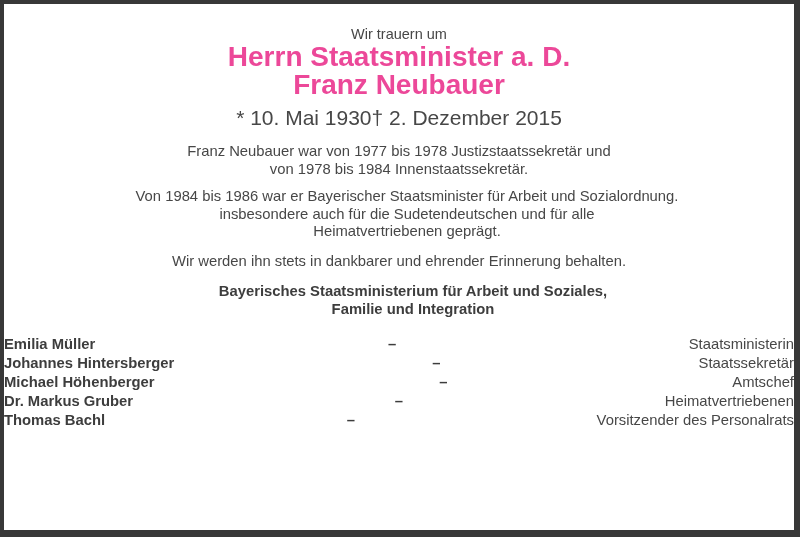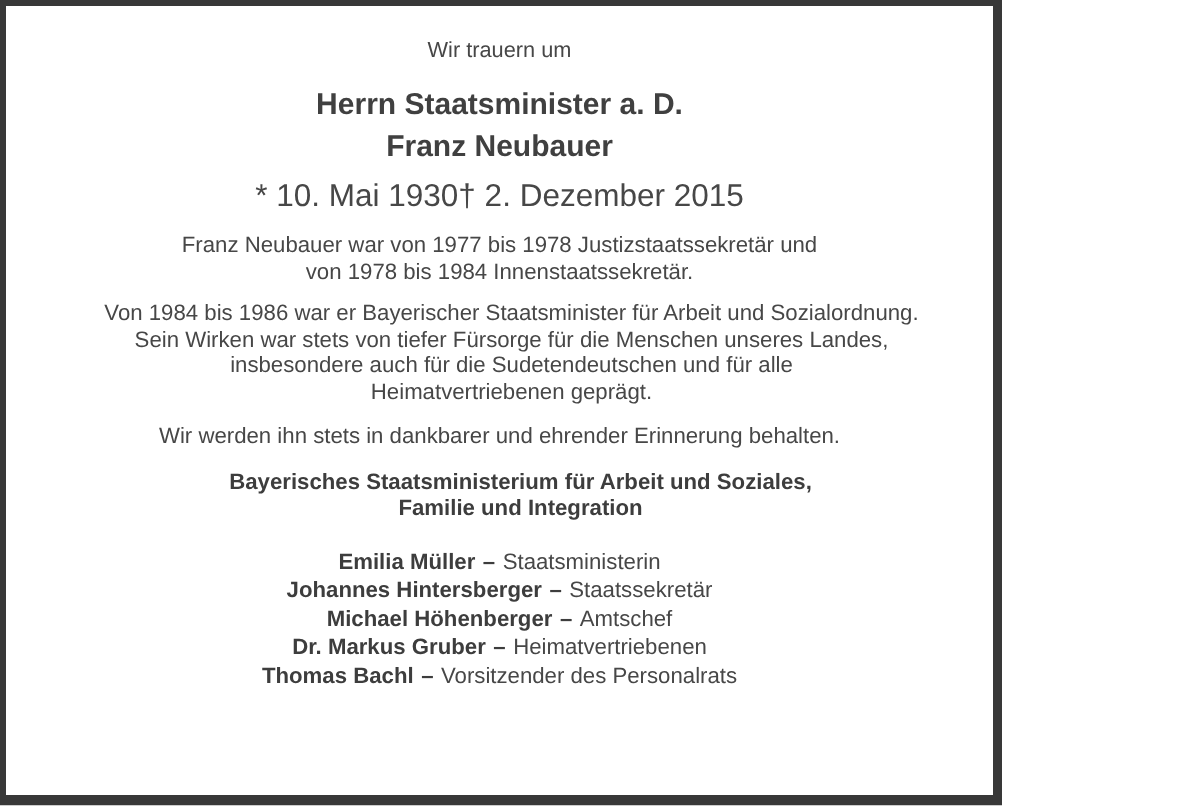--- a/index.html
+++ b/index.html
@@ -2,43 +2,42 @@
 <html><head>
 <meta charset="utf-8">
 <style>
   html, body {
     margin: 0;
     padding: 0;
     background: #ffffff;
   }
   .page {
     box-sizing: border-box;
-    width: 668px;
+    width: 800px;
     height: 537px;
     background: #ffffff;
     border-top: 4px solid #383838;
     border-left: 4px solid #383838;
     border-right: 6px solid #383838;
     border-bottom: 7px solid #383838;
     font-family: "Liberation Sans", sans-serif;
     color: #474747;
     text-align: center;
     overflow: hidden;
   }
   .intro {
     margin-top: 22px;
     font-size: 14.5px;
     line-height: 17px;
   }
   .title {
-    margin-top: 13px;
-    font-size: 20px;
+    font-size: 28px;
     line-height: 28px;
     font-weight: bold;
-    color: #404040;
+    color: #ec4899;
   }
   .dates {
     margin-top: 6px;
     font-size: 21px;
     line-height: 26px;
     display: flex;
     justify-content: center;
     color: #474747;
   }
   .para {
@@ -56,21 +55,21 @@
     font-weight: bold;
     color: #3d3d3d;
     padding-left: 28px;
   }
   .signatories {
     margin-top: 17px;
     font-size: 14.8px;
   }
   .sig-row {
     display: flex;
-    justify-content: center;
+    justify-content: space-between;
     gap: 5px;
     line-height: 19px;
   }
   .sig-name, .sig-dash {
     font-weight: bold;
     color: #3d3d3d;
   }
 </style>
 </head>
 <body>
@@ -90,21 +89,20 @@
   </div>
 
 
   <div class="para para-career1">
     <div>Franz Neubauer war von 1977 bis 1978 Justizstaatssekretär und</div>
     <div>von 1978 bis 1984 Innenstaatssekretär.</div>
   </div>
 
   <div class="para para-career2">
     <div>Von 1984 bis 1986 war er Bayerischer Staatsminister für Arbeit und Sozialordnung.</div>
-    <div>Sein Wirken war stets von tiefer Fürsorge für die Menschen unseres Landes,</div>
     <div>insbesondere auch für die Sudetendeutschen und für alle</div>
     <div>Heimatvertriebenen geprägt.</div>
   </div>
 
   <div class="para para-remember">Wir werden ihn stets in dankbarer und ehrender Erinnerung behalten.</div>
 
   <div class="ministry">
     <div>Bayerisches Staatsministerium für Arbeit und Soziales,</div>
     <div>Familie und Integration</div>
   </div>

